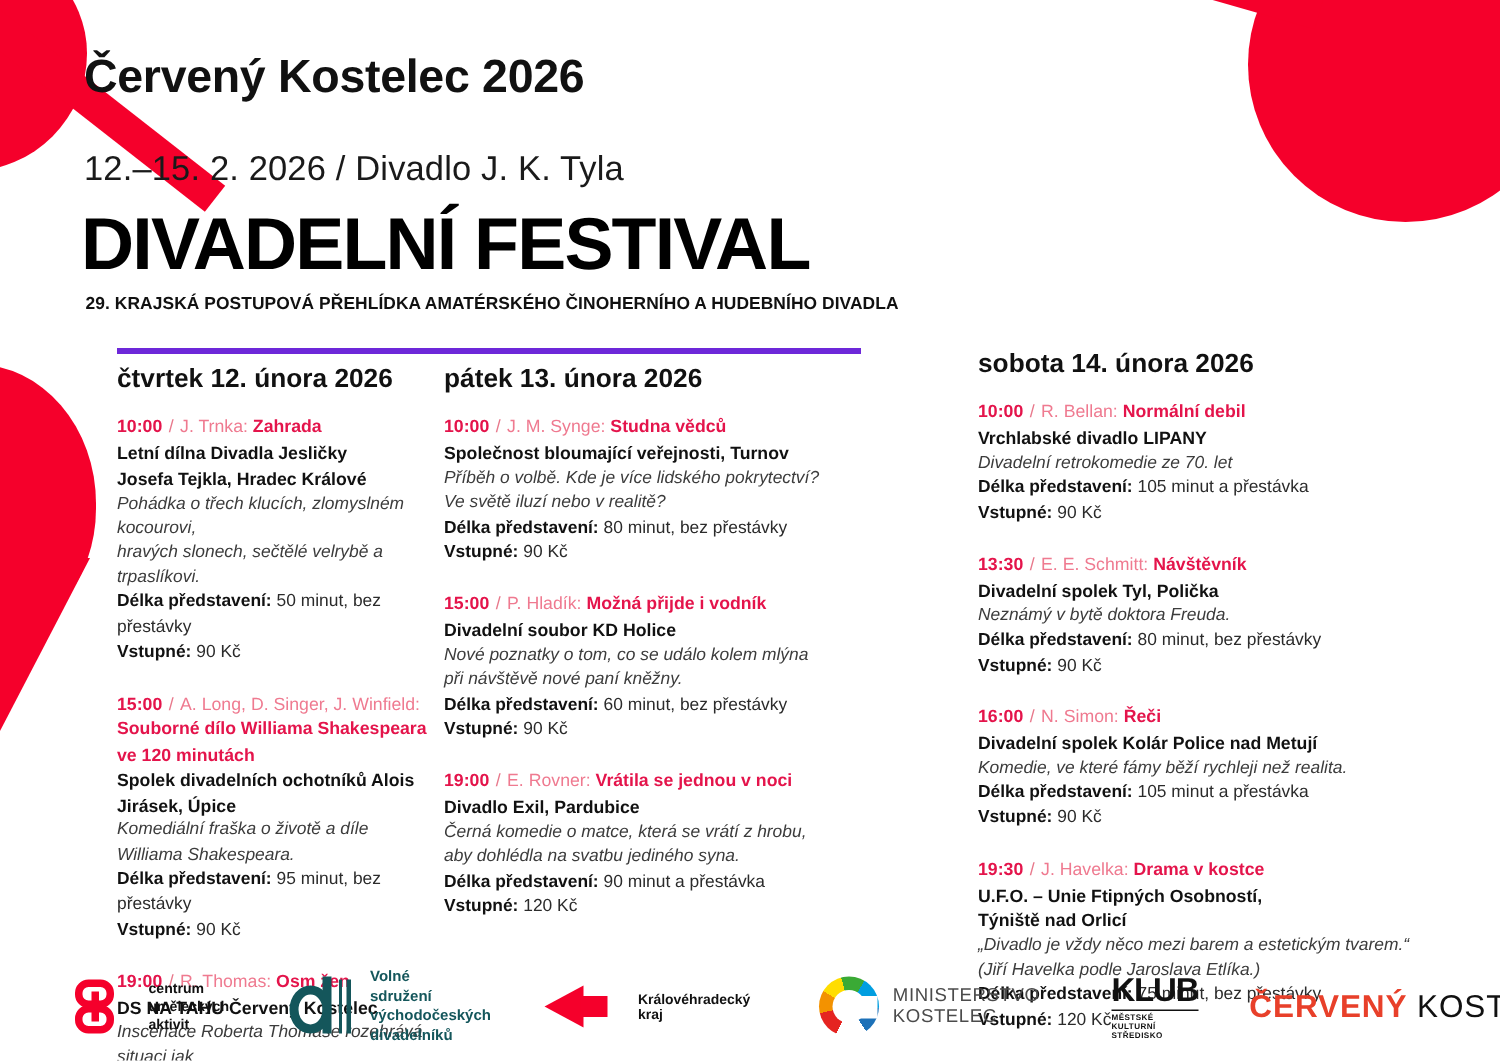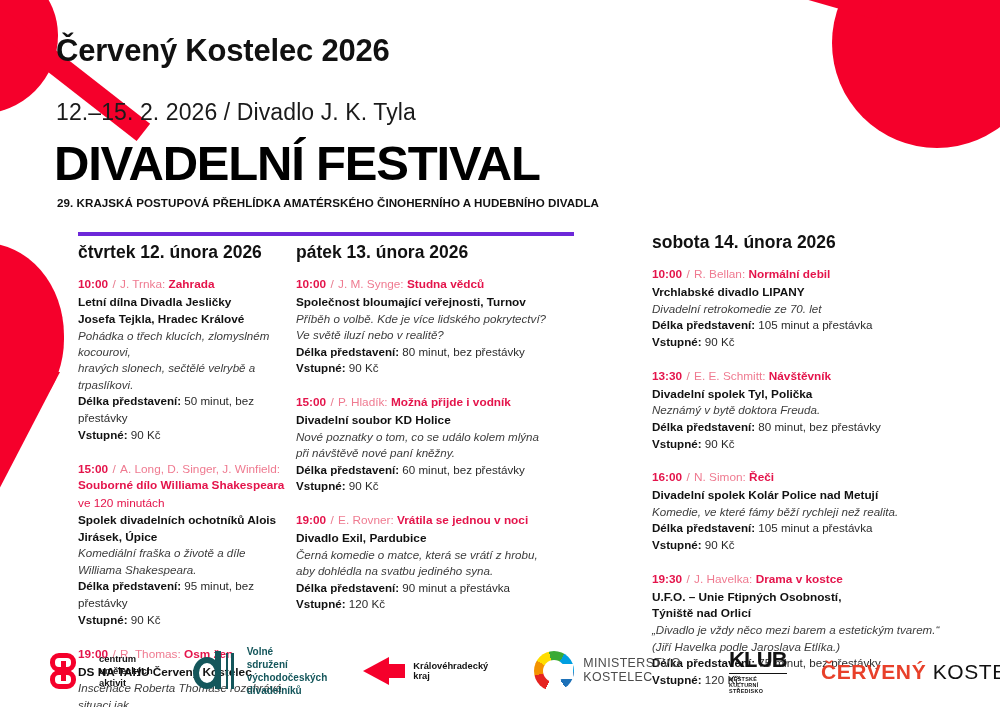--- a/index.html
+++ b/index.html
@@ -88,21 +88,21 @@
     padding-top:6px;margin:0 0 13px 0;line-height:1.2;
   }
   .daybar.nb{border-top:none;padding-top:0;}
 
   .event{margin-bottom:17px;}
   .ev-head{font-size:11.8px;line-height:1.42;margin:0 0 1px 0;}
   .ev-time{color:var(--red-text);font-weight:700;}
   .ev-slash{color:#e8798c;font-weight:400;padding:0 1px;}
   .ev-author{color:#ef7a90;font-weight:400;}
   .ev-play{color:var(--red-text);font-weight:700;}
-  .ev-play-cont{color:var(--red-text);font-weight:400;font-size:11.8px;line-height:1.42;display:block;}
+  .ev-play-cont{color:var(--red-text);font-weight:700;font-size:11.8px;line-height:1.42;display:block;}
   .ev-group{font-size:11.8px;font-weight:700;color:#111;line-height:1.42;display:block;}
   .ev-desc{font-size:11.6px;font-style:italic;color:#3c3c3c;line-height:1.42;display:block;}
   .ev-meta{font-size:11.6px;color:#2b2b2b;line-height:1.45;display:block;}
   .ev-meta b{font-weight:700;color:#111;}
 
   
   .footer{
     position:absolute;left:0;right:0;bottom:0;height:72px;
     z-index:3;display:flex;align-items:center;gap:0;padding-left:50px;
   }
@@ -128,21 +128,21 @@
   .vsvd-d{
     position:absolute;left:0;top:6px;width:28px;height:32px;
     border:6px solid #14565b;border-radius:50%;box-sizing:border-box;
   }
   .vsvd-stem{position:absolute;left:22px;top:0;width:6px;height:38px;background:#14565b;}
   .vsvd-bars{position:absolute;left:33px;top:2px;}
   .vsvd-bars i{display:inline-block;width:2.5px;height:36px;background:#14565b;margin-right:3px;}
   .vsvd-txt{font-size:10px;font-weight:700;line-height:1.32;color:#14565b;}
 
   
-  .kraj{gap:6px;margin-left:36px;}
+  .kraj{gap:18px;margin-left:36px;}
   .kraj-arrow{
     width:0;height:0;
     border-top:14px solid transparent;
     border-bottom:14px solid transparent;
     border-right:26px solid var(--red);
     position:relative;
   }
   .kraj-arrow::after{
     content:"";position:absolute;left:24px;top:-7px;
     width:18px;height:14px;background:var(--red);

